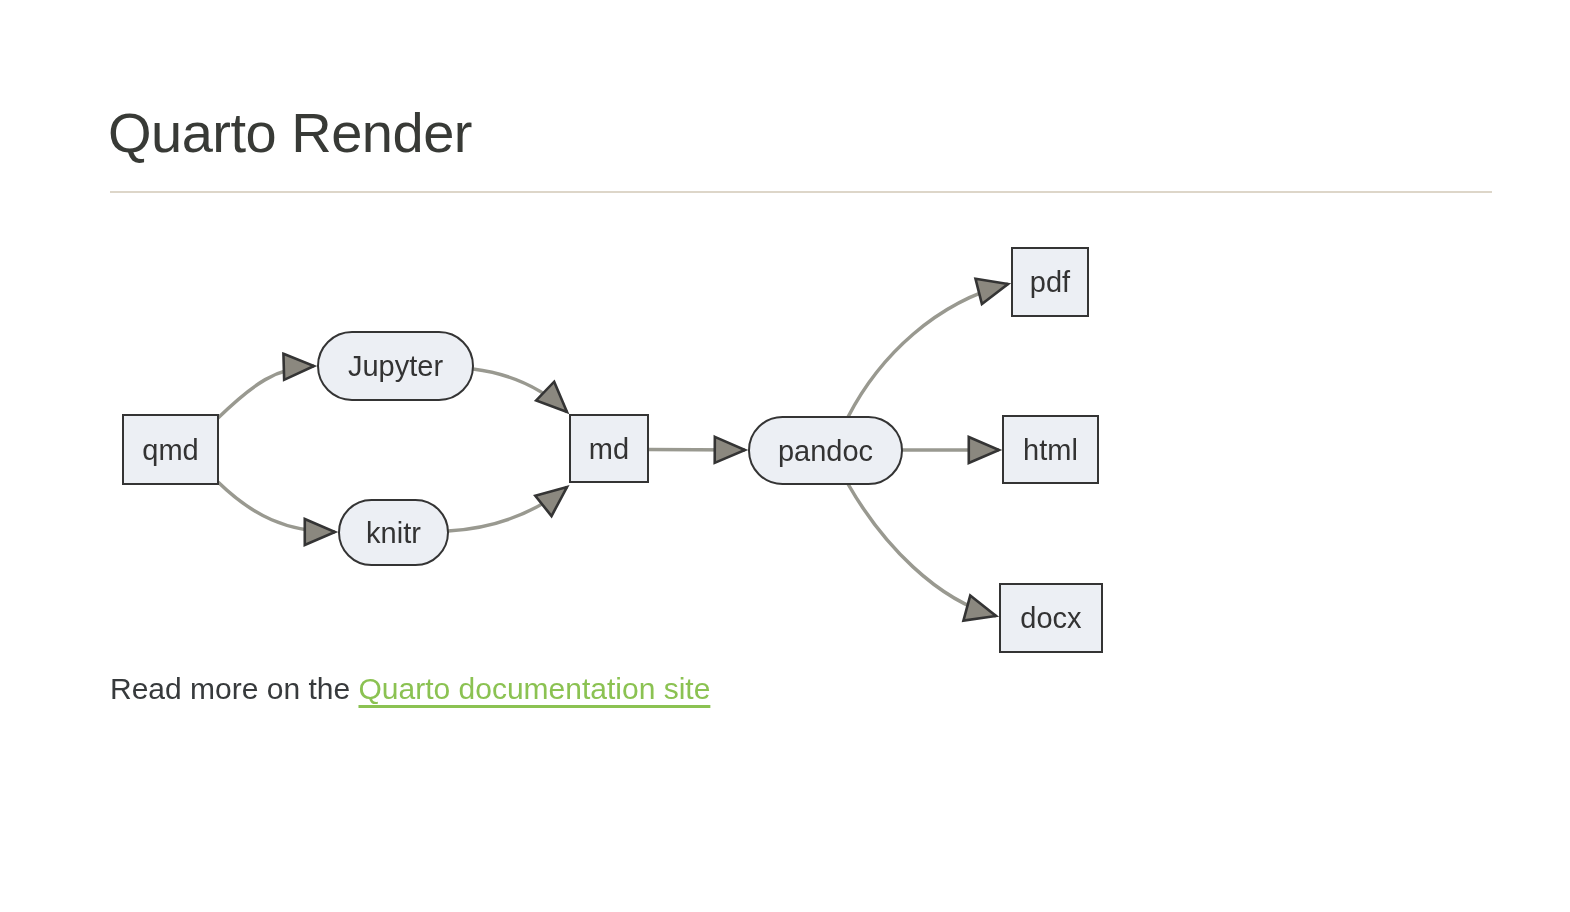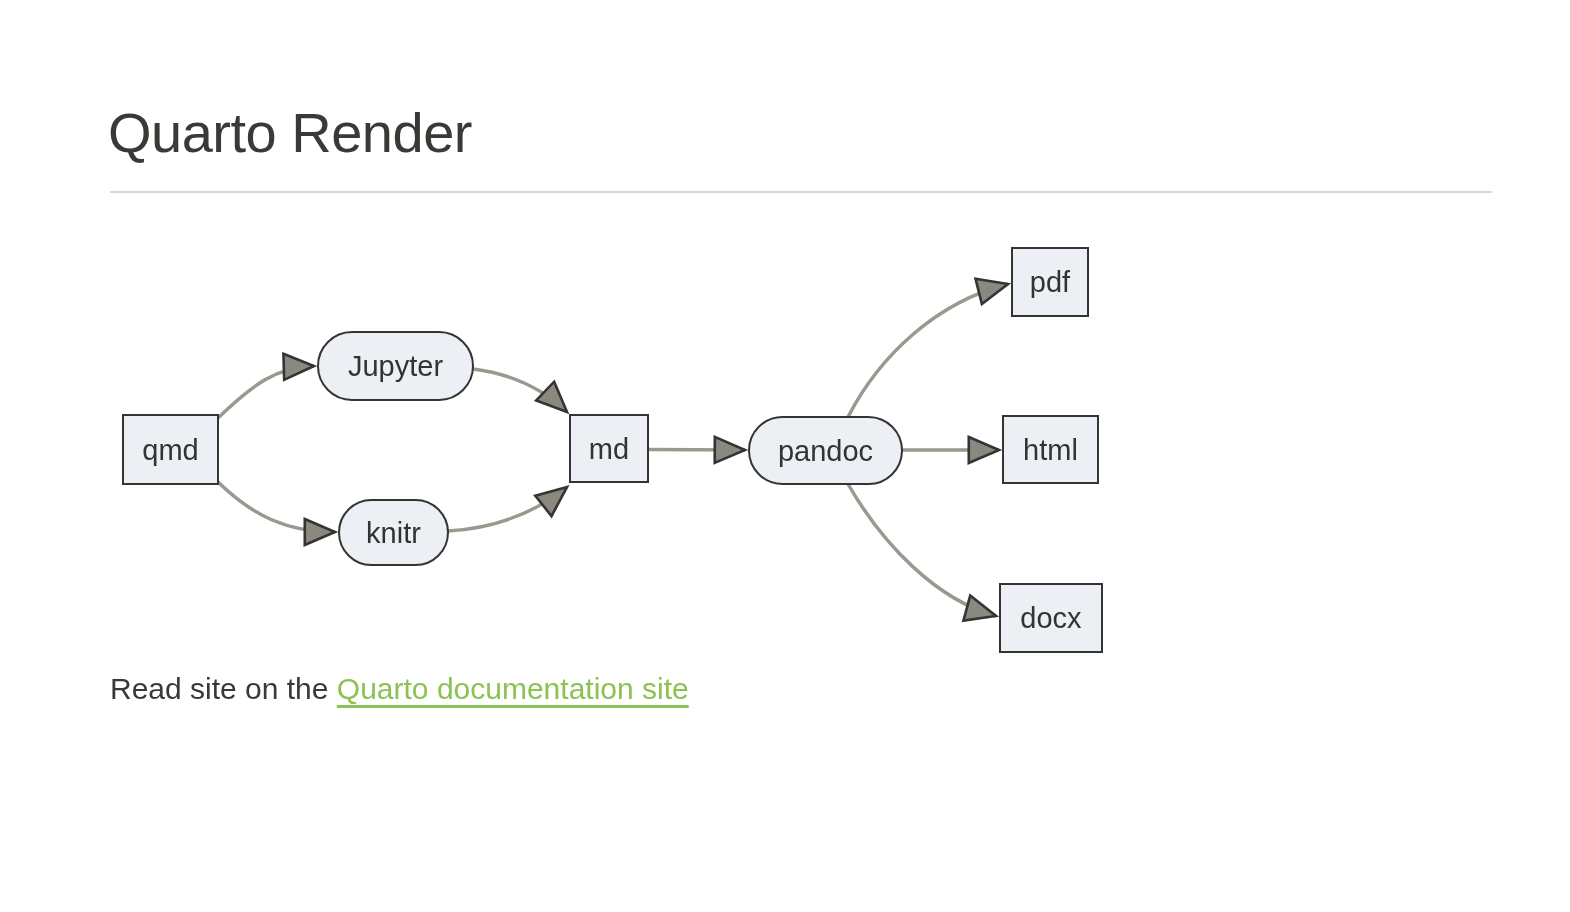--- a/index.html
+++ b/index.html
@@ -134,15 +134,15 @@
         </g>
 
         <g>
           <rect class="node-shape" x="895" y="344" width="102" height="68"></rect>
           <text class="node-label" x="946" y="388">docx</text>
         </g>
       </g>
     </svg>
   </div>
 
-  <p class="read-more"><span>Read site on the </span><a href="#">Quarto documentation site</a></p>
+  <p class="read-more"><span>Read more on the </span><a href="#">Quarto documentation site</a></p>
 
 </div>
 
 </body></html>

